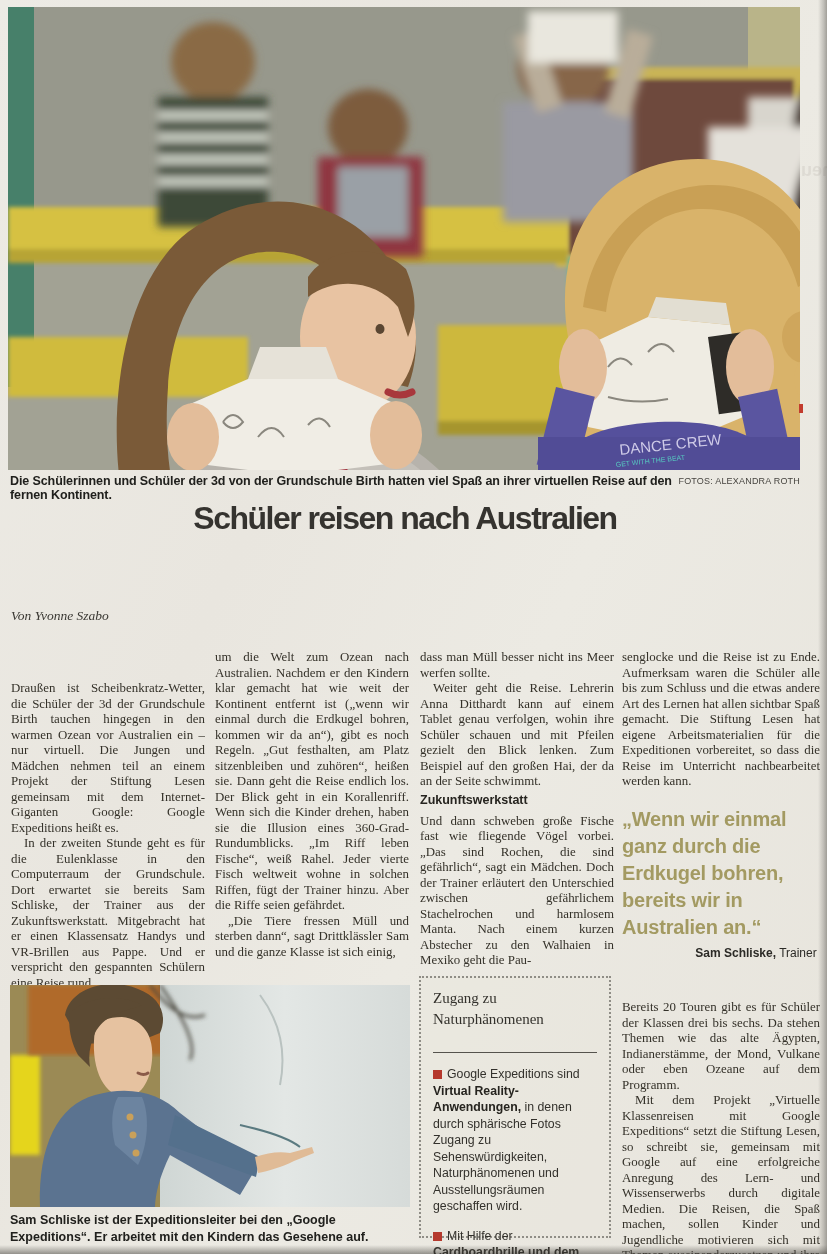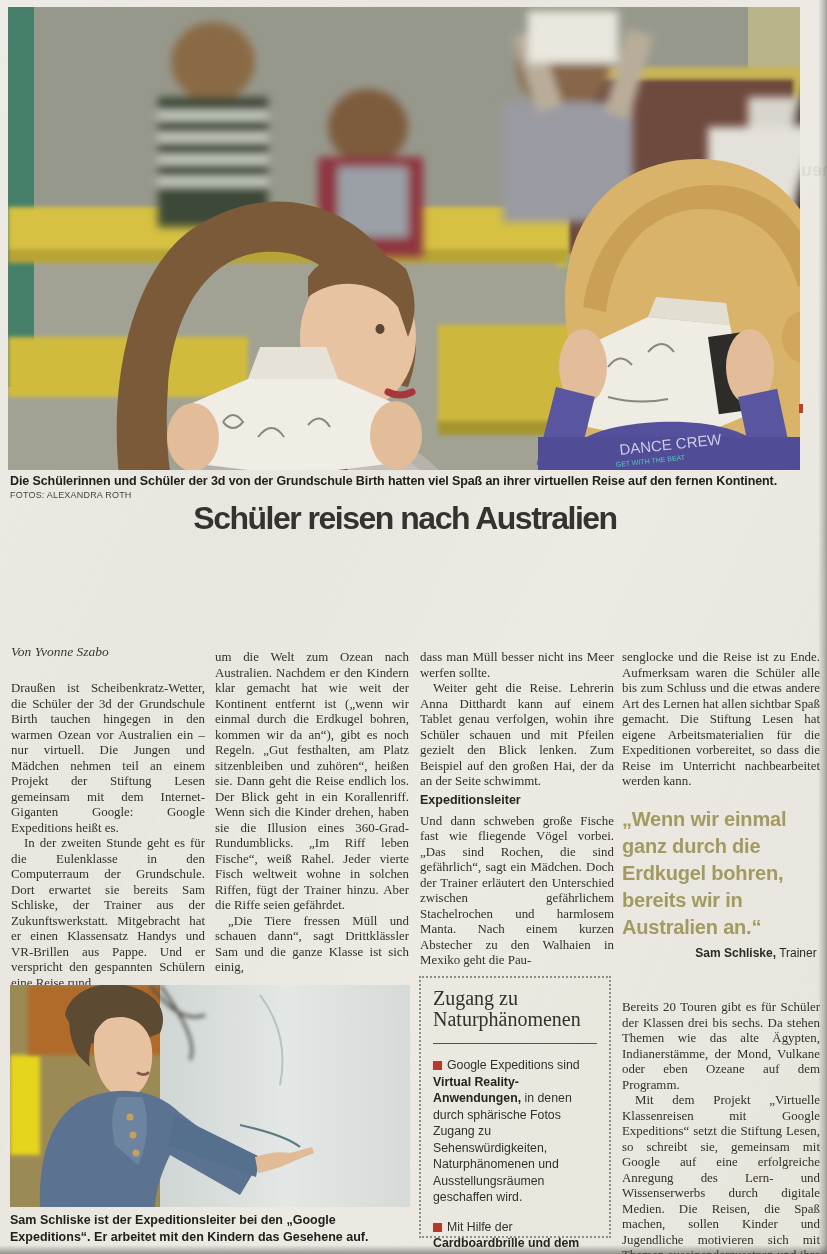--- a/index.html
+++ b/index.html
@@ -19,53 +19,53 @@
   .scan-edge-bottom{position:absolute;left:0;bottom:0;width:827px;height:9px;
     background:linear-gradient(180deg,rgba(0,0,0,0) 0%,rgba(100,98,92,.35) 55%,rgba(60,58,54,.5) 100%);}
   .bleed{position:absolute;color:rgba(120,118,110,.12);font-weight:bold;font-size:18px;transform:scaleX(-1);}
 
   
   .photo-top{position:absolute;left:8px;top:7px;width:792px;height:463px;overflow:hidden;background:#9a9a8e;}
   .photo-bottom{position:absolute;left:10px;top:985px;width:400px;height:222px;overflow:hidden;background:#cfd3d0;}
   .photo-top svg,.photo-bottom svg{display:block;}
 
   
-  .caption-row{position:absolute;left:10px;top:474px;width:790px;display:flex;justify-content:space-between;align-items:flex-start;flex-direction:column;}
+  .caption-row{position:absolute;left:10px;top:474px;width:790px;display:flex;justify-content:space-between;align-items:flex-start;}
   .caption{font-weight:bold;font-size:12.5px;color:#20201d;letter-spacing:-.1px;}
   .credit{font-size:9px;color:#474540;letter-spacing:.2px;white-space:nowrap;margin-top:2px;}
 
   .headline{position:absolute;left:0;top:500px;width:810px;text-align:center;
     font-size:32px;font-weight:bold;letter-spacing:-1.5px;color:#35332f;
     font-family:"Liberation Sans",sans-serif;}
   .subhead{position:absolute;left:0;top:570px;width:810px;text-align:center;
     font-family:"Liberation Serif",serif;font-size:21px;line-height:27px;color:#403d38;}
 
-  .byline{position:absolute;left:11px;top:644px;width:195px;
+  .byline{position:absolute;left:11px;top:608px;width:195px;
     font-family:"Liberation Serif",serif;font-style:italic;font-size:13.5px;color:#3a3833;}
 
   .col{position:absolute;width:194px;font-family:"Liberation Serif",serif;
     font-size:12.9px;line-height:15.5px;color:#343129;text-align:justify;}
   .col p{margin:0;}
   .col p + p{text-indent:13px;}
   .subhead-small{font-family:"Liberation Sans",sans-serif;font-weight:bold;
     font-size:12.5px;color:#26241f;margin:0 0 5px 0;text-align:left;}
 
   .pullquote{position:absolute;left:622px;top:806px;width:200px;
     font-family:"Liberation Sans",sans-serif;font-weight:bold;
     font-size:20px;line-height:27px;letter-spacing:-.2px;text-align:left;}
   .pullquote-attr{position:absolute;left:656px;top:946px;width:200px;
     font-size:12px;color:#2b2a26;text-align:center;}
   .pullquote-attr .name{font-weight:bold;}
 
   .infobox{position:absolute;left:419px;top:976px;width:192px;height:262px;
     border:2px dotted #8f8d86;box-sizing:border-box;padding:10px 12px 8px 12px;
     background:rgba(232,229,221,.4);}
   .infobox h3{margin:0;font-family:"Liberation Serif",serif;font-weight:normal;
-    font-size:20px;line-height:21px;color:#33312c;
-    border-bottom:1.5px solid #55534d;padding-bottom:13px;}
+    font-size:15px;line-height:21px;color:#33312c;
+    border-bottom:1.5px solid #55534d;padding-bottom:22px;}
   .infobox .item{margin-top:13px;font-family:"Liberation Sans",sans-serif;
     font-size:12.3px;line-height:16.5px;color:#33312c;text-align:left;}
   .bullet{display:inline-block;width:9px;height:9px;background:#b5392d;
     margin-right:5px;vertical-align:-1px;}
   .infobox b{color:#26241f;}
 
   .caption-bottom{position:absolute;left:10px;top:1212px;width:404px;
     font-weight:bold;font-size:12.5px;line-height:17px;color:#20201d;text-align:left;}
 
   .red-tick{position:absolute;left:799px;top:404px;width:4px;height:9px;background:#c23b2e;}
@@ -223,29 +223,29 @@
 
   <div class="byline">Von Yvonne Szabo</div>
 
   <div class="col" style="left:11px;top:681px;">
     <p>Draußen ist Scheibenkratz-Wetter, die Schüler der 3d der Grundschule Birth tauchen hingegen in den warmen Ozean vor Australien ein – nur virtuell. Die Jungen und Mädchen nehmen teil an einem Projekt der Stiftung Lesen gemeinsam mit dem Internet-Giganten Google: Google Expeditions heißt es.</p>
     <p>In der zweiten Stunde geht es für die Eulenklasse in den Computerraum der Grundschule. Dort erwartet sie bereits Sam Schliske, der Trainer aus der Zukunftswerkstatt. Mitgebracht hat er einen Klassensatz Handys und VR-Brillen aus Pappe. Und er verspricht den gespannten Schülern eine Reise rund</p>
   </div>
 
   <div class="col" style="left:215px;top:650px;">
     <p>um die Welt zum Ozean nach Australien. Nachdem er den Kindern klar gemacht hat wie weit der Kontinent entfernt ist („wenn wir einmal durch die Erdkugel bohren, kommen wir da an“), gibt es noch Regeln. „Gut festhalten, am Platz sitzenbleiben und zuhören“, heißen sie. Dann geht die Reise endlich los. Der Blick geht in ein Korallenriff. Wenn sich die Kinder drehen, haben sie die Illusion eines 360-Grad-Rundumblicks. „Im Riff leben Fische“, weiß Rahel. Jeder vierte Fisch weltweit wohne in solchen Riffen, fügt der Trainer hinzu. Aber die Riffe seien gefährdet.</p>
-    <p>„Die Tiere fressen Müll und schauen dann“, sagt Drittklässler Sam und die ganze Klasse ist sich einig,</p>
+    <p>„Die Tiere fressen Müll und sterben dann“, sagt Drittklässler Sam und die ganze Klasse ist sich einig,</p>
   </div>
 
   <div class="col" style="left:420px;top:650px;">
     <p>dass man Müll besser nicht ins Meer werfen sollte.</p>
     <p>Weiter geht die Reise. Lehrerin Anna Ditthardt kann auf einem Tablet genau verfolgen, wohin ihre Schüler schauen und mit Pfeilen gezielt den Blick lenken. Zum Beispiel auf den großen Hai, der da an der Seite schwimmt.</p>
   </div>
   <div class="col" style="left:420px;top:793px;">
-    <h4 class="subhead-small">Expeditionsleiter</h4>
+    <h4 class="subhead-small">Zukunftswerkstatt</h4>
     <p>Und dann schweben große Fische fast wie fliegende Vögel vorbei. „Das sind Rochen, die sind gefährlich“, sagt ein Mädchen. Doch der Trainer erläutert den Unterschied zwischen gefährlichem Stachelrochen und harmlosem Manta. Nach einem kurzen Abstecher zu den Walhaien in Mexiko geht die Pau-</p>
   </div>
 
   <div class="col" style="left:622px;top:650px;width:198px;">
     <p>senglocke und die Reise ist zu Ende. Aufmerksam waren die Schüler alle bis zum Schluss und die etwas andere Art des Lernen hat allen sichtbar Spaß gemacht. Die Stiftung Lesen hat eigene Arbeitsmaterialien für die Expeditionen vorbereitet, so dass die Reise im Unterricht nachbearbeitet werden kann.</p>
   </div>
 
   <div class="pullquote" id="pq" style="color: rgb(163, 154, 98);">„Wenn wir einmal ganz durch die Erdkugel bohren, bereits wir in Australien an.“</div>
   <div class="pullquote-attr">
     <span class="name">Sam Schliske,</span><span> Trainer</span>

